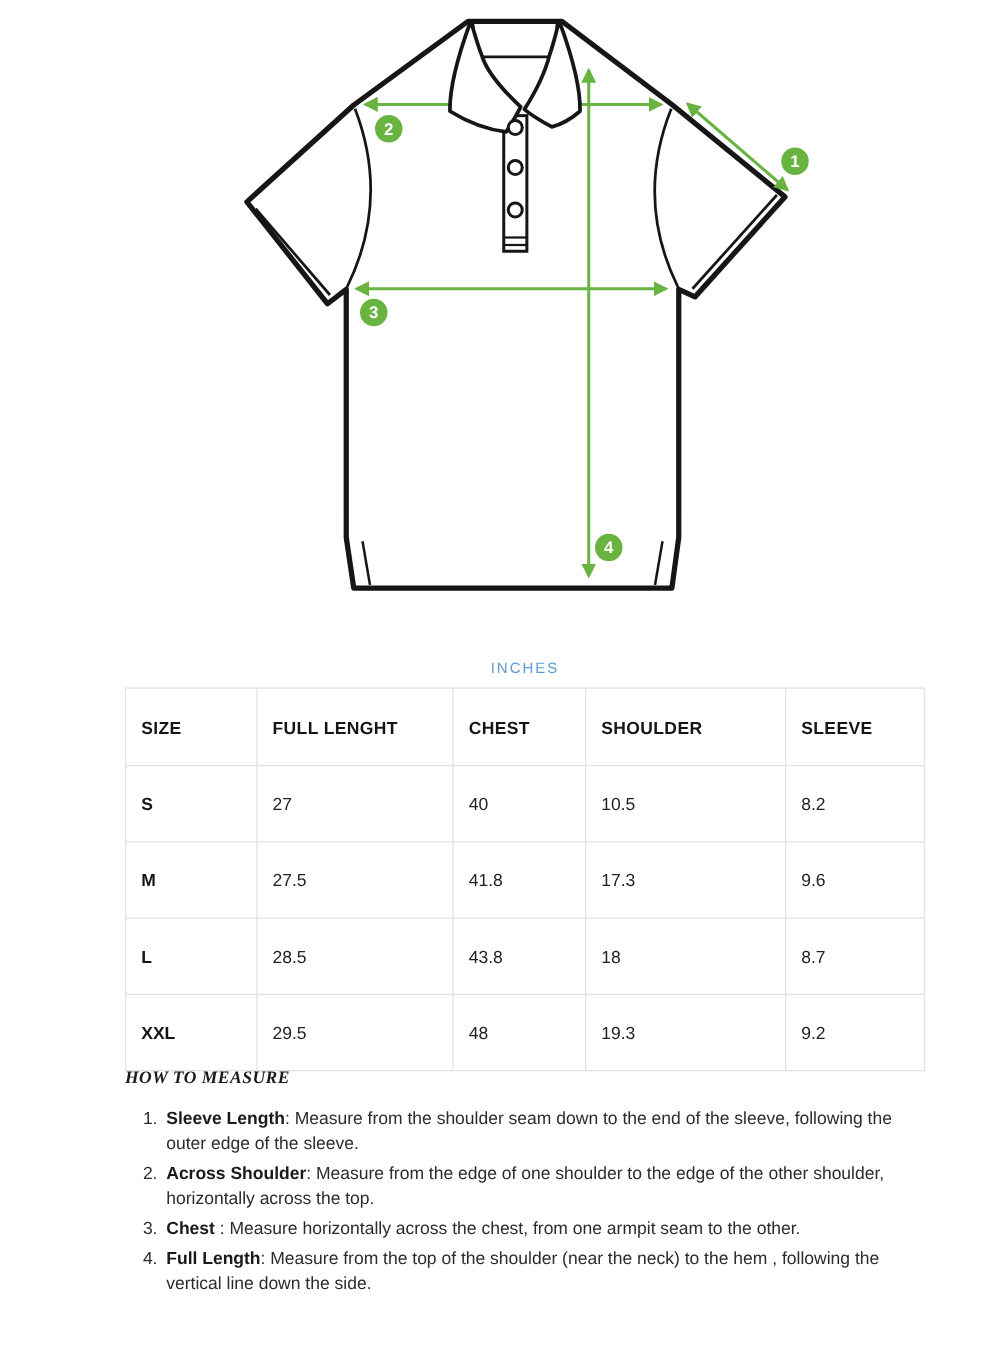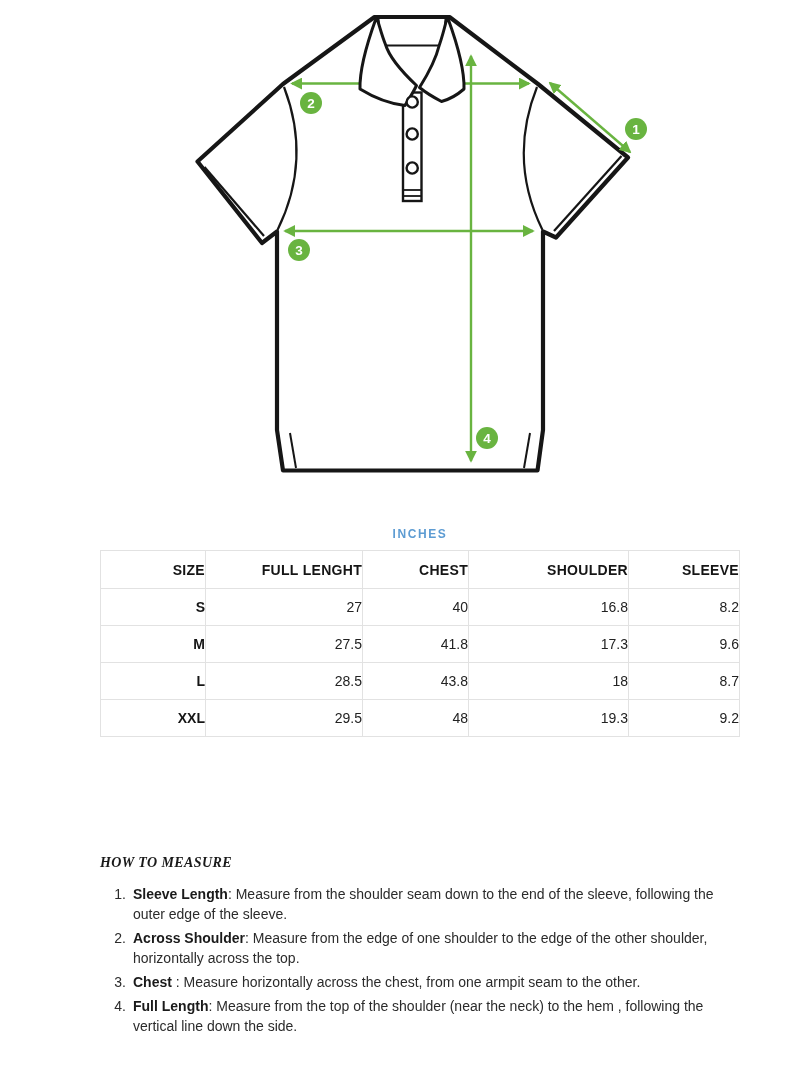--- a/index.html
+++ b/index.html
@@ -3,29 +3,29 @@
 <meta charset="utf-8">
 <style>
   html,body{margin:0;padding:0;background:#ffffff;}
   .page{
     position:relative;width:800px;height:1091px;background:#ffffff;overflow:hidden;
     font-family:"Liberation Sans","DejaVu Sans",sans-serif;color:#222;
   }
   .shirt-wrap{position:absolute;left:0;top:0;width:800px;height:505px;}
   .inches-label{
     position:absolute;left:100px;top:527px;width:640px;text-align:center;
-    font-size:12px;font-weight:700;letter-spacing:1.6px;color:#5d9cd3;
+    font-size:12px;font-weight:400;letter-spacing:1.6px;color:#5d9cd3;
   }
   table.size-table{
     position:absolute;left:100px;top:550px;width:639px;
     border-collapse:collapse;table-layout:fixed;background:#fff;
   }
   table.size-table th,table.size-table td{
-    border:1px solid #e2e2e2;text-align:right;vertical-align:middle;
-    font-size:14px;color:#222;padding:0;
+    border:1px solid #e2e2e2;text-align:left;vertical-align:middle;
+    font-size:14px;color:#222;padding:12px;
   }
   table.size-table th{height:37px;font-weight:700;color:#151515;letter-spacing:.3px;}
   table.size-table td{height:36px;}
   table.size-table td.size-col{font-weight:700;color:#151515;}
   .measure{position:absolute;left:100px;top:855px;width:634px;}
   .measure-title{
     font-size:14px;font-weight:700;font-style:italic;color:#1a1a1a;
     letter-spacing:.4px;margin:0 0 13px 0;font-family:Liberation Serif, serif;
   }
   ol.measure-list{list-style:none;margin:0;padding:0;}
@@ -118,21 +118,21 @@
         <th>CHEST</th>
         <th>SHOULDER</th>
         <th>SLEEVE</th>
       </tr>
     </thead>
     <tbody>
       <tr>
         <td class="size-col">S</td>
         <td>27</td>
         <td>40</td>
-        <td>16.8</td>
+        <td>10.5</td>
         <td>8.2</td>
       </tr>
       <tr>
         <td class="size-col">M</td>
         <td>27.5</td>
         <td>41.8</td>
         <td>17.3</td>
         <td>9.6</td>
       </tr>
       <tr>

